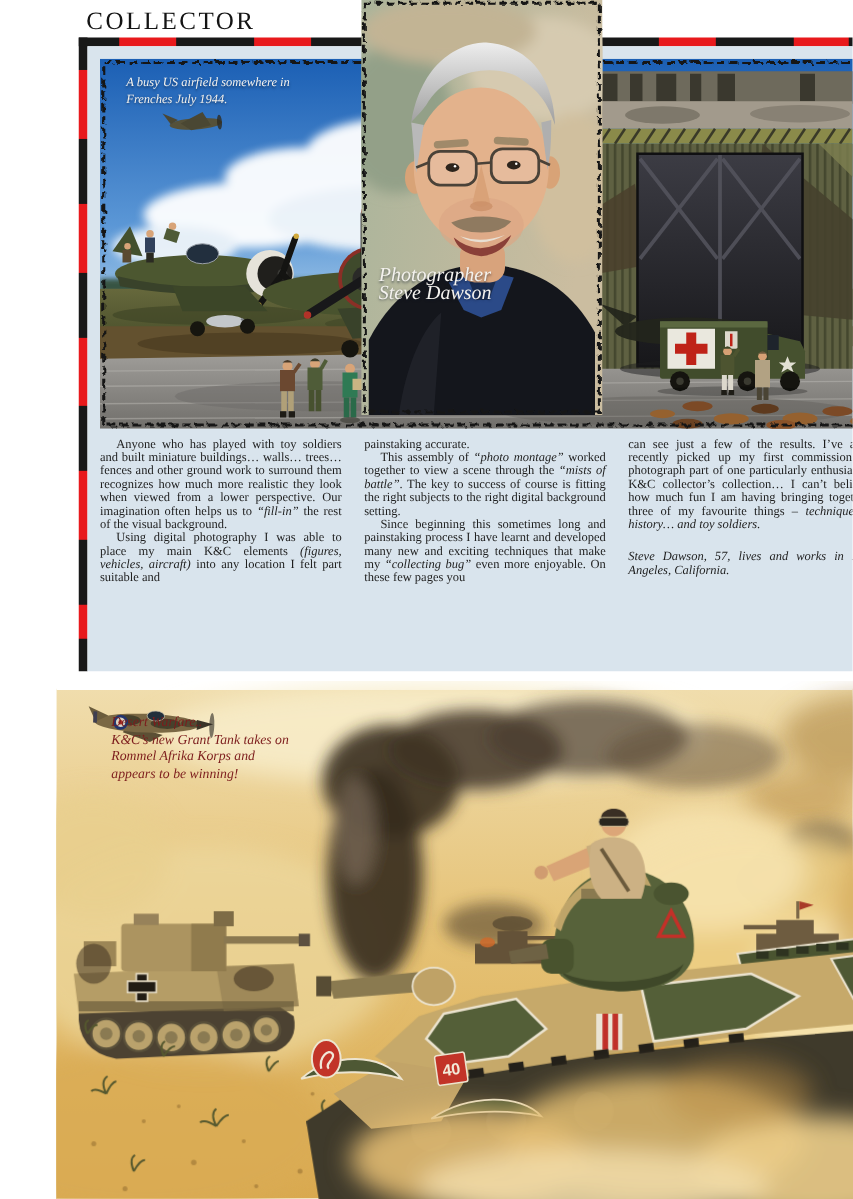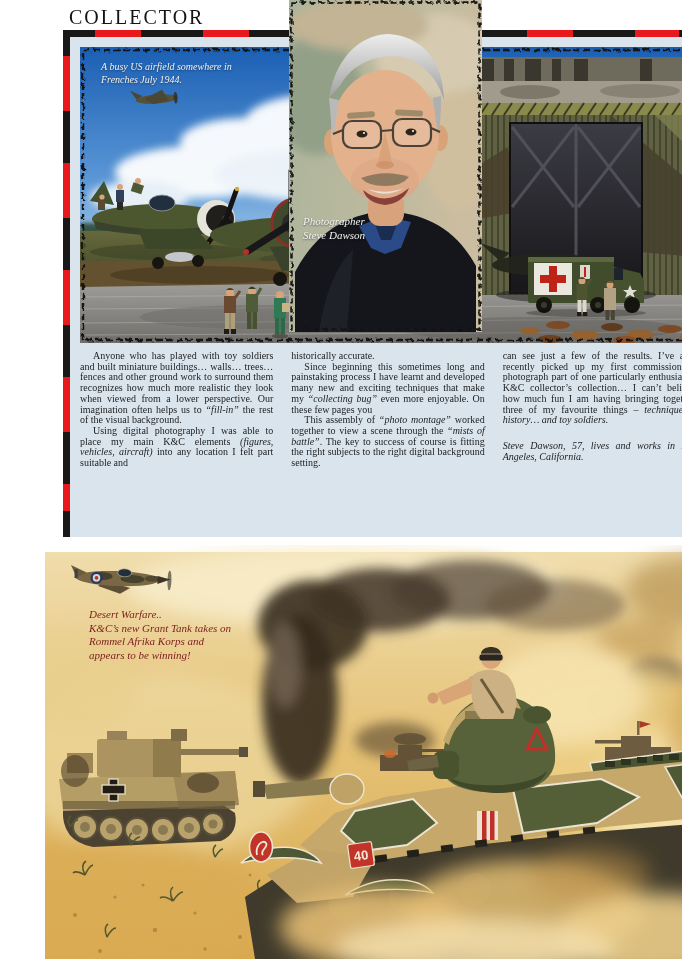--- a/index.html
+++ b/index.html
@@ -25,22 +25,22 @@
   .panel{position:absolute;left:25px;top:37px;width:632px;height:500px;background:#d9e4ed;}
   
   .photo{position:absolute;}
   #main-photo{left:35px;top:47px;width:616px;height:296px;z-index:3;}
   #portrait-photo{left:244px;top:0px;width:193px;height:332px;z-index:5;}
   #desert-photo{left:0;top:545px;width:682px;height:414px;z-index:2;}
   
   .photo-caption{position:absolute;font-style:italic;color:#f4f2ee;
      text-shadow:0 1px 2px rgba(10,20,40,.55);z-index:6;}
   .cap-airfield{left:56px;top:60px;font-size:10px;line-height:13px;}
-  .cap-photographer{left:258px;top:214px;font-size:11px;line-height:14px;font-style:italic;}
-  .cap-desert{left:44px;top:608px;font-size:11px;line-height:13.5px;color:#7c1c1c;
+  .cap-photographer{left:258px;top:214px;font-size:16px;line-height:14px;font-style:italic;}
+  .cap-desert{left:44px;top:572px;font-size:11px;line-height:13.5px;color:#7c1c1c;
      text-shadow:none;z-index:6;}
   
   #article{position:absolute;left:35px;top:351px;width:616px;height:186px;z-index:4;
      display:flex;gap:18px;}
   .col{flex:1 1 0;}
   .col p{margin:0;text-align:justify;font-size:10px;line-height:10.7px;color:#1d1d1d;}
   .col p.ind{text-indent:13px;}
   .col p.byline{margin-top:15px;font-style:italic;}
   svg{display:block;}
 </style>
@@ -440,23 +440,23 @@
 
   <div class="photo-caption cap-airfield">A busy US airfield somewhere in<br>Frenches July 1944.</div>
   <div class="photo-caption cap-photographer">Photographer<br>Steve Dawson</div>
 
   <div id="article">
       <div class="col">
         <p class="ind"><span>Anyone who has played with toy soldiers and built miniature buildings… walls… trees… fences and other ground work to surround them recognizes how much more realistic they look when viewed from a lower perspective.  Our imagination often helps us to </span><i>“fill-in”</i><span> the rest of the visual background.</span></p>
         <p class="ind"><span>Using digital photography I was able to place my main K&amp;C elements </span><i>(figures, vehicles, aircraft)</i><span> into any location I felt part suitable and</span></p>
       </div>
       <div class="col">
-        <p><span>historically accurate.</span></p>
+        <p><span>painstaking accurate.</span></p>
+        <p class="ind"><span>This assembly of </span><i>“photo montage”</i><span> worked together to view a scene through the </span><i>“mists of battle”</i><span>. The key to success of course is fitting the right subjects to the right digital background setting.</span></p>
         <p class="ind"><span>Since beginning this sometimes long and painstaking process I have learnt and developed many new and exciting techniques that make my </span><i>“collecting bug”</i><span> even more enjoyable. On these few pages you</span></p>
-        <p class="ind"><span>This assembly of </span><i>“photo montage”</i><span> worked together to view a scene through the </span><i>“mists of battle”</i><span>. The key to success of course is fitting the right subjects to the right digital background setting.</span></p>
       </div>
       <div class="col">
         <p><span>can see just a few of the results.  I’ve also recently picked up my first commission to photograph part of one particularly enthusiastic K&amp;C collector’s collection… I can’t believe how much fun I am having bringing together three of my favourite things – </span><i>techniques… history… and toy soldiers.</i></p>
         <p class="byline"><i>Steve Dawson, 57, lives and works in Los Angeles, California.</i></p>
       </div>
     </div>
 
   <div class="photo" id="desert-photo">
   <svg width="682" height="414" viewBox="0 0 682 414">
     <defs>

